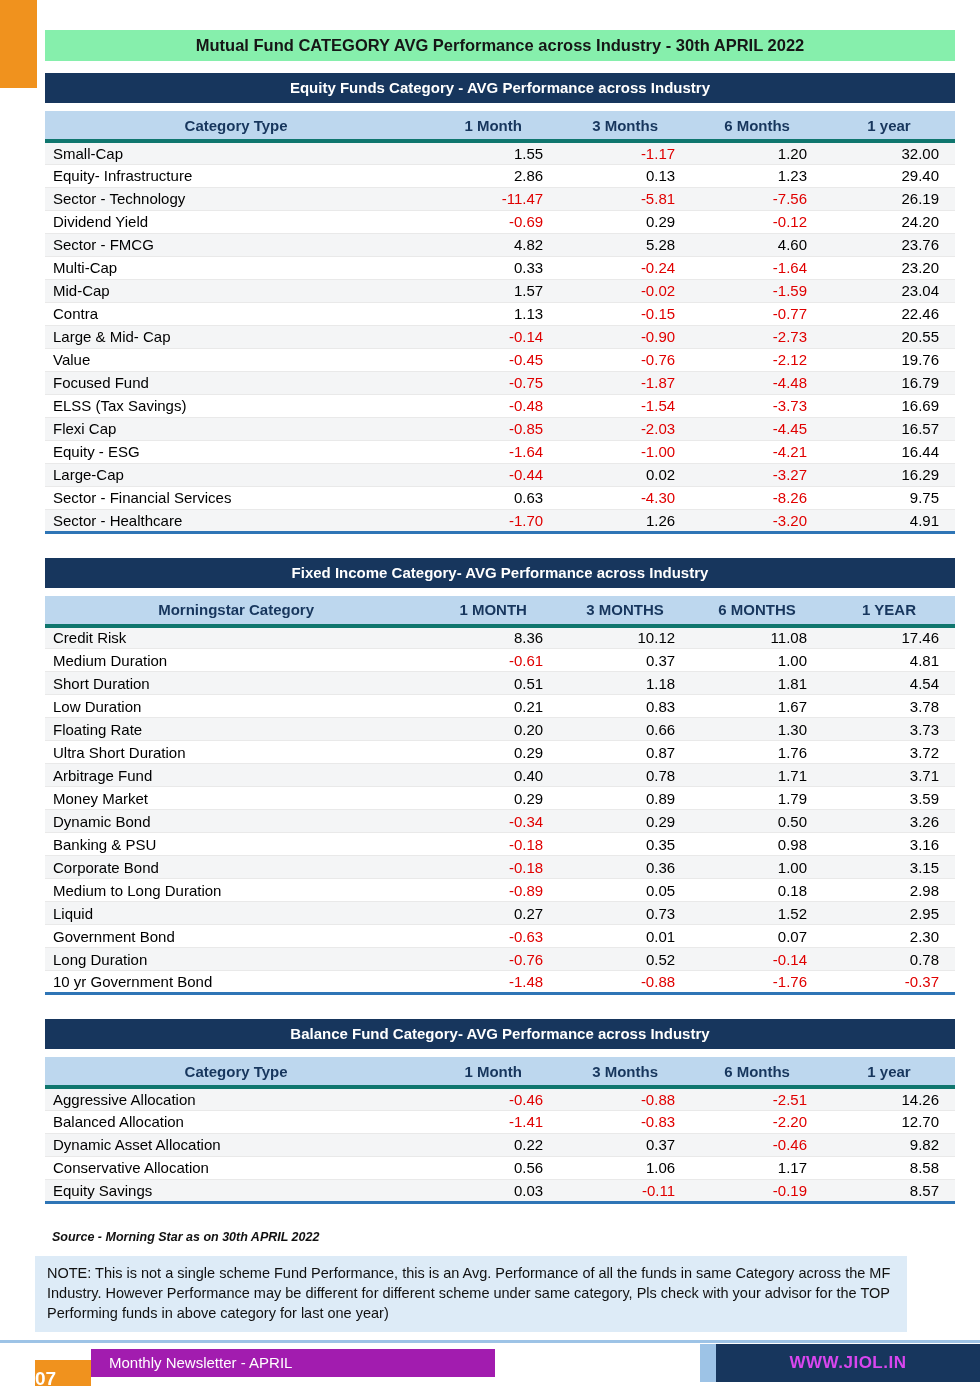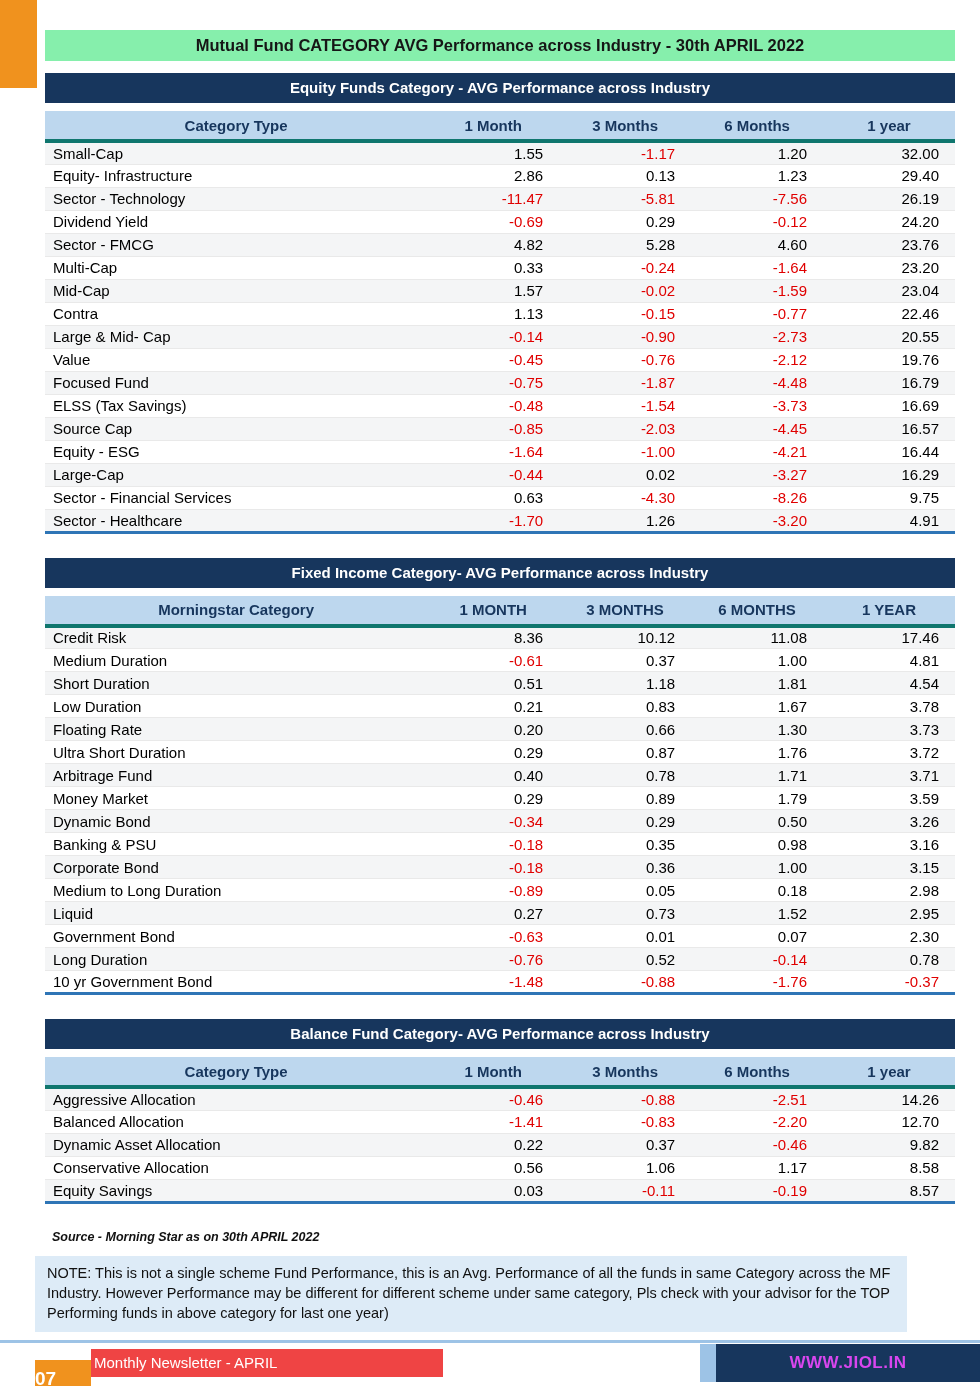--- a/index.html
+++ b/index.html
@@ -52,23 +52,23 @@
   }
   .footer-line {
     position:absolute; left:0; top:1340px; width:980px; height:3px; background:#9DC3E6;
   }
   .page-number {
     position:absolute; left:35px; top:1344px; width:56px; height:30px;
     background:#F0921E; color:#ffffff; font-weight:bold; font-size:19px;
     line-height:38px;margin-top:16px;
   }
   .newsletter-bar {
-    position:absolute; left:91px; top:1349px; width:352px; height:28px;
-    background:#ef4444; color:#ffffff; font-size:15px; line-height:28px;
-    padding-left:3px;
+    position:absolute; left:91px; top:1349px; width:404px; height:28px;
+    background:#a21caf; color:#ffffff; font-size:15px; line-height:28px;
+    padding-left:18px;
   }
   .footer-accent {
     position:absolute; left:700px; top:1344px; width:16px; height:38px; background:#9DC3E6;
   }
   .website-bar {
     position:absolute; left:716px; top:1344px; width:264px; height:38px;
     background:#17365D; color:#d946ef; font-weight:bold; font-size:17px;
     text-align:center; line-height:38px; letter-spacing:0.5px;
   }
 </style>
@@ -172,21 +172,21 @@
               <td class="num">16.79</td>
             </tr>
             <tr>
               <td class="cat">ELSS (Tax Savings)</td>
               <td class="num neg">-0.48</td>
               <td class="num neg">-1.54</td>
               <td class="num neg">-3.73</td>
               <td class="num">16.69</td>
             </tr>
             <tr>
-              <td class="cat">Source Cap</td>
+              <td class="cat">Flexi Cap</td>
               <td class="num neg">-0.85</td>
               <td class="num neg">-2.03</td>
               <td class="num neg">-4.45</td>
               <td class="num">16.57</td>
             </tr>
             <tr>
               <td class="cat">Equity - ESG</td>
               <td class="num neg">-1.64</td>
               <td class="num neg">-1.00</td>
               <td class="num neg">-4.21</td>

